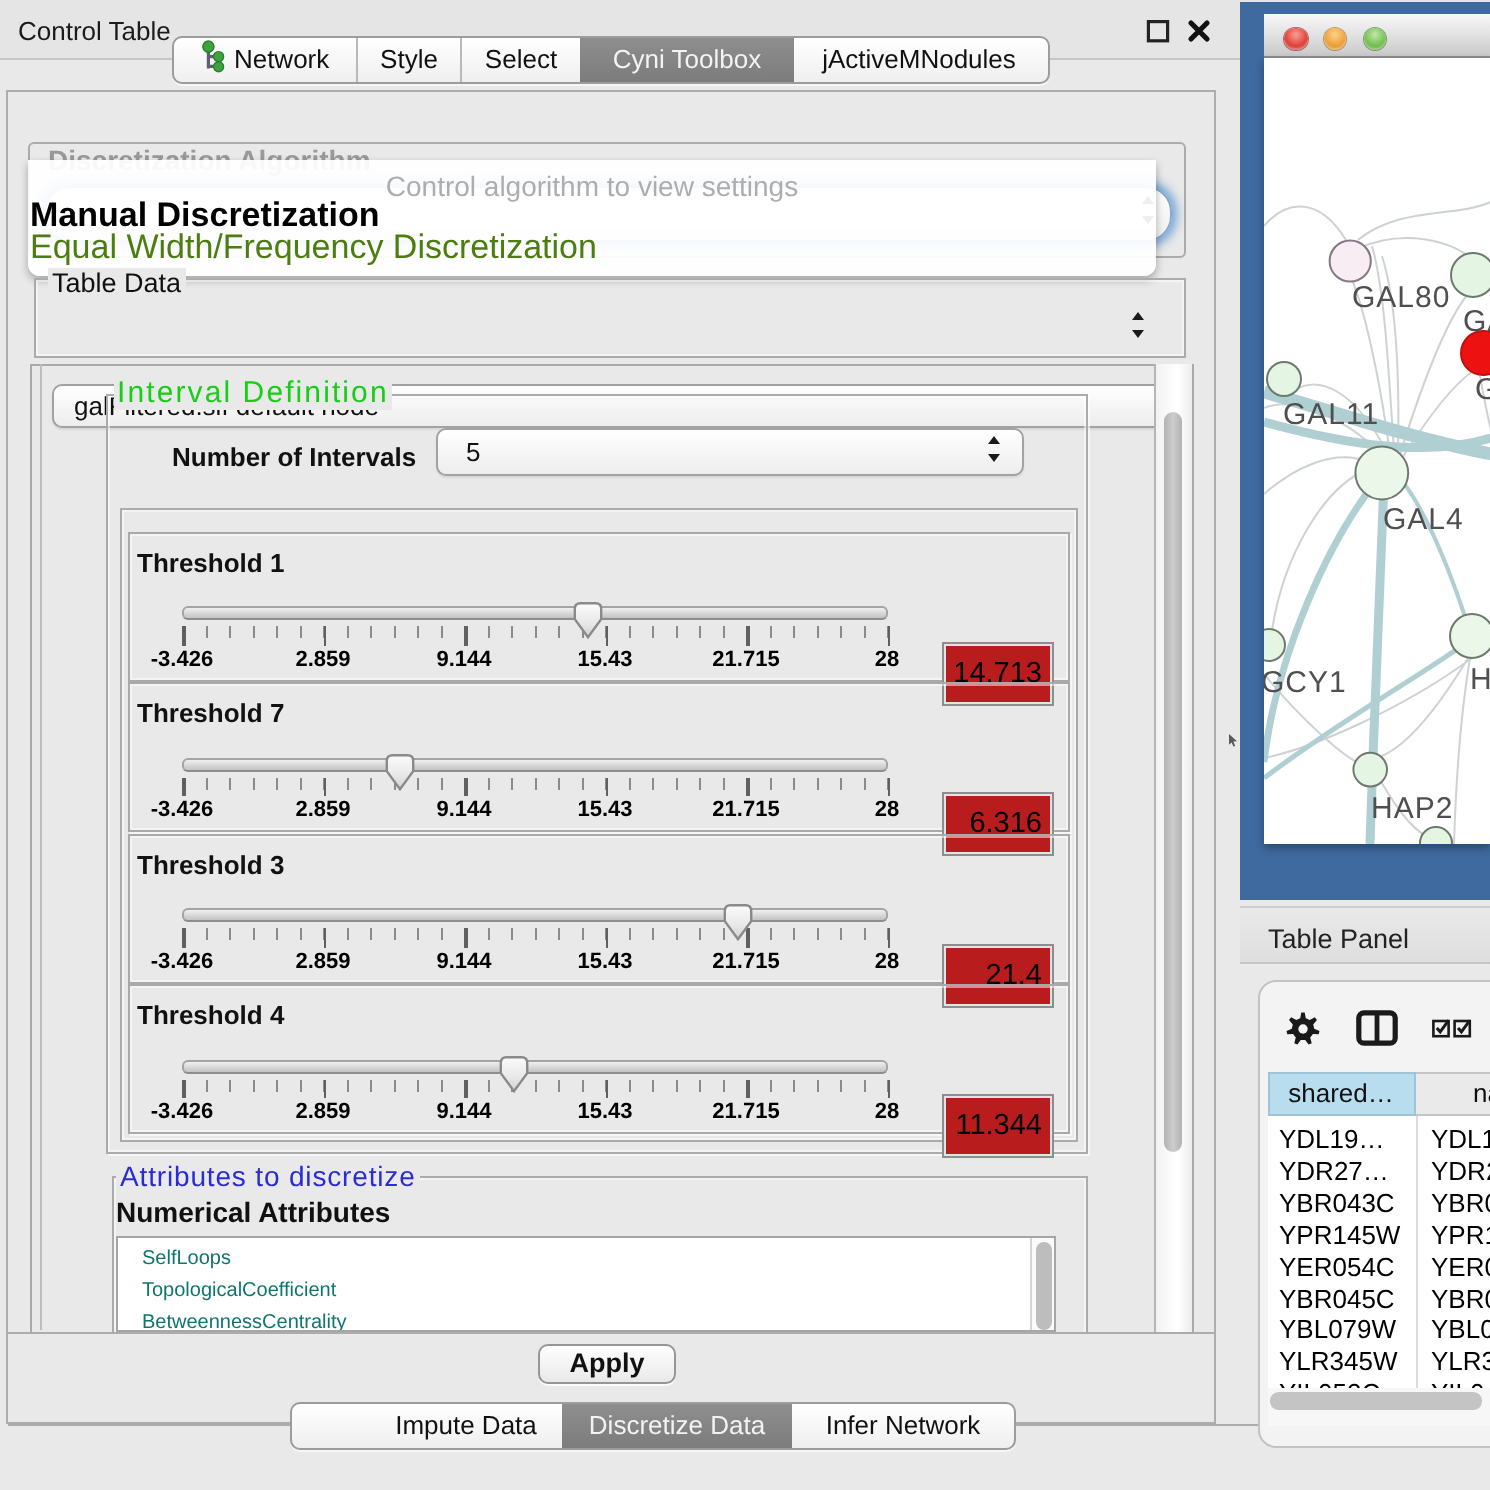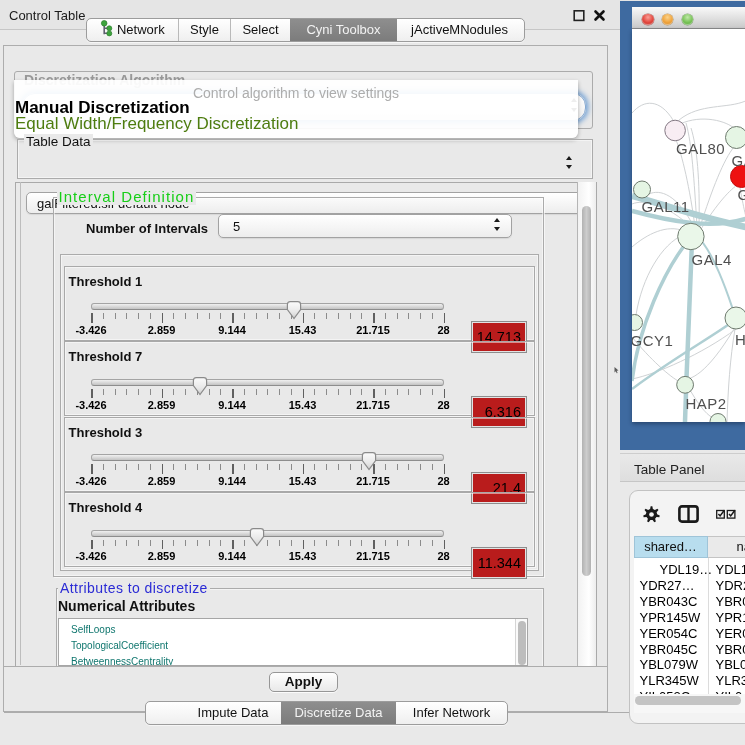--- a/index.html
+++ b/index.html
@@ -319,21 +319,21 @@
   <svg style="position:absolute;left:86px;top:18px;" width="20" height="11" viewBox="0 0 20 11">
     <rect x="0.7" y="1.5" width="7.6" height="7.6" fill="none" stroke="#1A1A1A" stroke-width="1.3"></rect>
     <path d="M2.4 5 L4.1 6.9 L8.3 1.2" stroke="#1A1A1A" stroke-width="1.5" fill="none"></path>
     <rect x="11.3" y="1.5" width="7.6" height="7.6" fill="none" stroke="#1A1A1A" stroke-width="1.3"></rect>
     <path d="M13 5 L14.7 6.9 L18.9 1.2" stroke="#1A1A1A" stroke-width="1.5" fill="none"></path>
   </svg>
   <div class="hdr1">shared…</div>
   <div class="hdr2"><span style="margin-left:29px;">na</span></div>
   <div class="trows">
     <div style="position:absolute;left:74px;top:0;width:1px;height:136px;background:#DCDCDC;"></div>
-    <div class="tr1" style="top:4.5px;margin-left:20px;">YDL19…</div>
+    <div class="tr1" style="top:4.5px;">YDL19…</div>
         <div class="tr2" style="top:4.5px;">YDL1</div>
     <div class="tr1" style="top:20.4px;">YDR27…</div>
         <div class="tr2" style="top:20.4px;">YDR2</div>
     <div class="tr1" style="top:36.3px;">YBR043C</div>
         <div class="tr2" style="top:36.3px;">YBR0</div>
     <div class="tr1" style="top:52.2px;">YPR145W</div>
         <div class="tr2" style="top:52.2px;">YPR1</div>
     <div class="tr1" style="top:68.1px;">YER054C</div>
         <div class="tr2" style="top:68.1px;">YER0</div>
     <div class="tr1" style="top:84.0px;">YBR045C</div>

